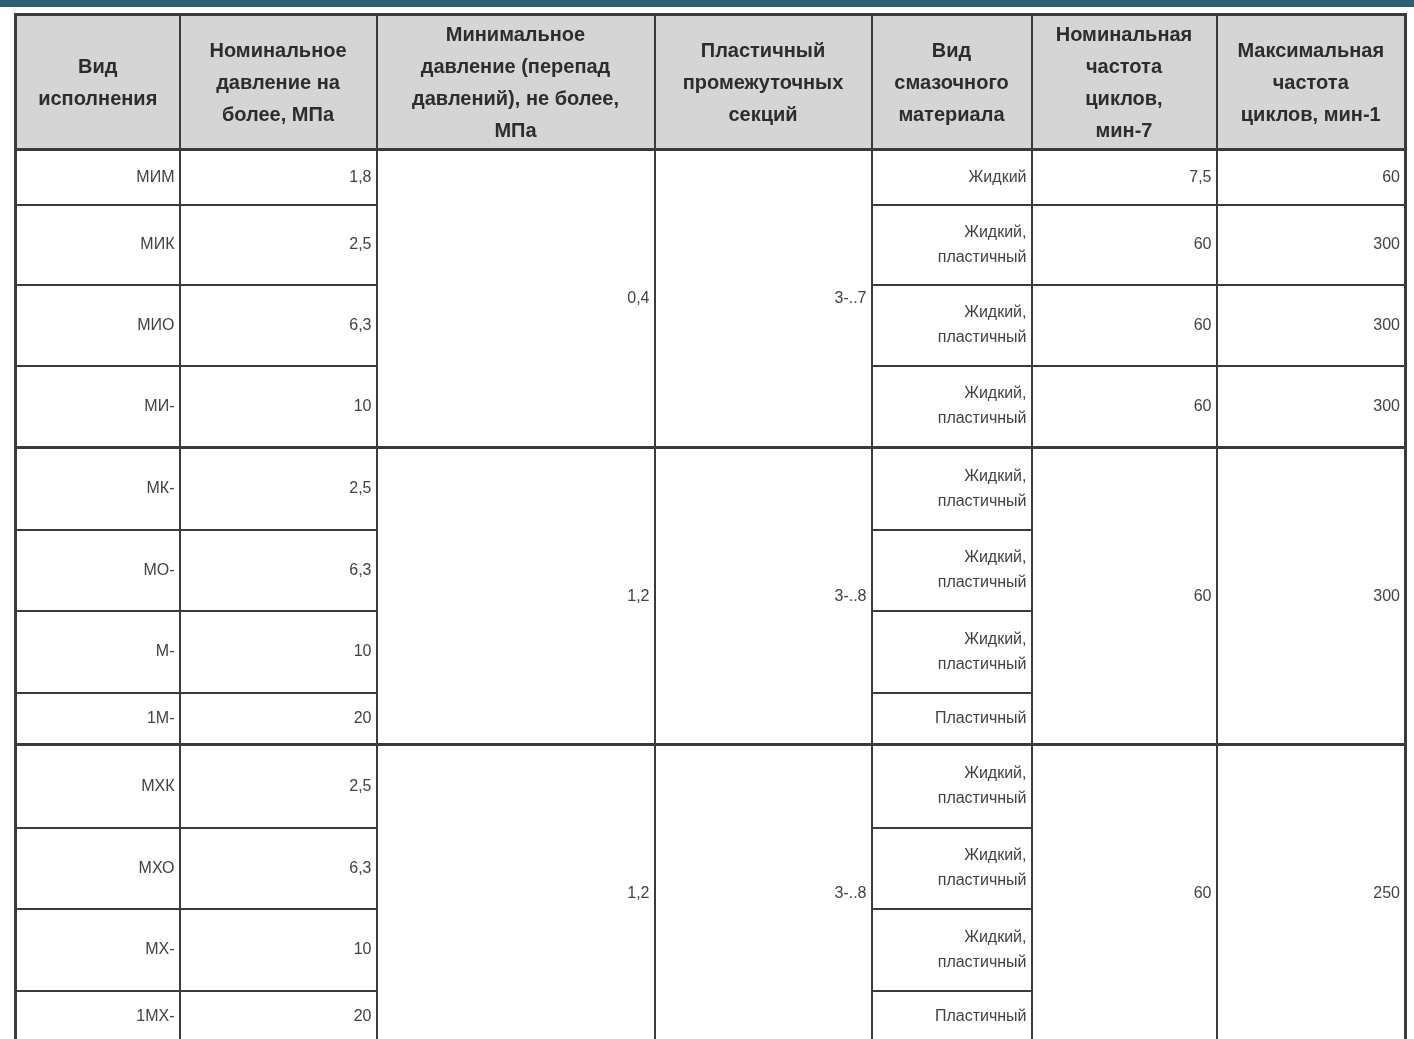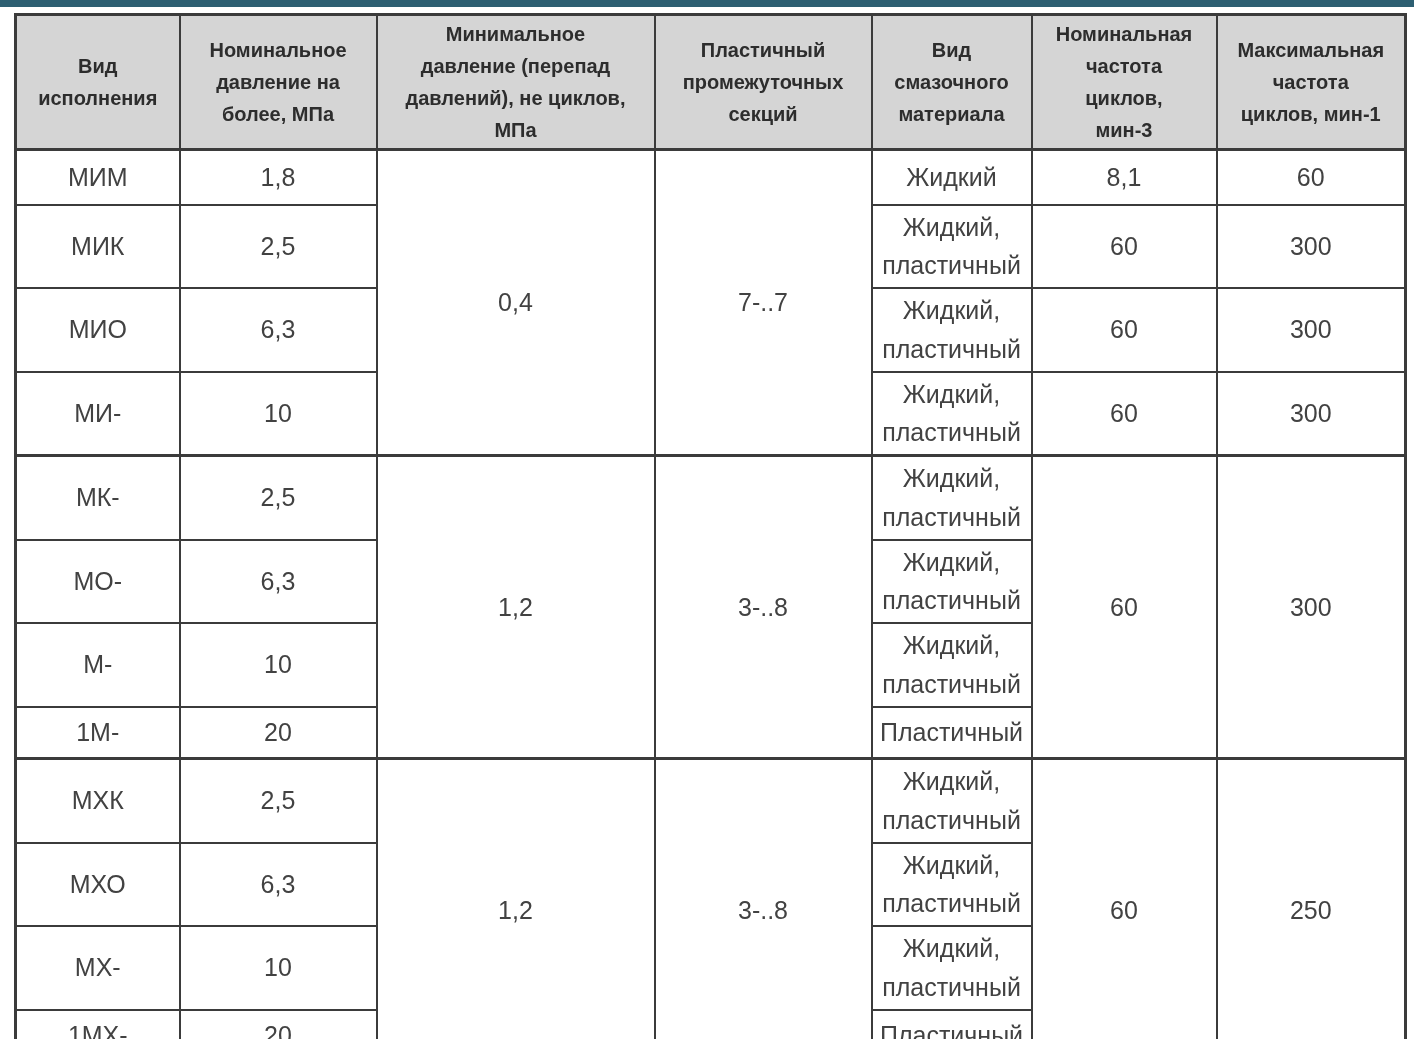--- a/index.html
+++ b/index.html
@@ -48,23 +48,24 @@
     background: var(--header-bg);
     color: var(--header-text);
     font-weight: bold;
     font-size: 20px;
     line-height: 1.6;
     height: 135px;
     border-bottom: 3px solid var(--border);
   }
   table.spec td {
     color: var(--body-text);
-    font-size: 25px;
+    font-size: 16px;
     line-height: 1.55;
     font-weight: normal;
+    text-align: right;
   }
   tr.group-start td { border-top: 3px solid var(--border); }
 </style>
 </head>
 <body>
 
 <div class="page">
   <div class="top-bar"></div>
 
   <table class="spec">
@@ -79,45 +80,45 @@
     </colgroup>
     <thead>
       <tr>
         <th>Вид
 исполнения</th>
         <th>Номинальное
 давление на
 более, МПа</th>
         <th>Минимальное
 давление (перепад
-давлений), не циклов,
+давлений), не более,
 МПа</th>
         <th>Пластичный
 промежуточных
 секций</th>
         <th>Вид
 смазочного
 материала</th>
         <th>Номинальная
 частота
 циклов,
-мин-3</th>
+мин-7</th>
         <th>Максимальная
 частота
 циклов, мин-1</th>
       </tr>
     </thead>
     <tbody>
       <tr style="height:55px">
         <td>МИМ</td>
         <td>1,8</td>
         <td rowspan="4">0,4</td>
-        <td rowspan="4">7-..7</td>
+        <td rowspan="4">3-..7</td>
         <td>Жидкий</td>
-        <td>8,1</td>
+        <td>7,5</td>
         <td>60</td>
       </tr>
       <tr style="height:80px">
         <td>МИК</td>
         <td>2,5</td>
         <td>Жидкий,
 пластичный</td>
         <td>60</td>
         <td>300</td>
       </tr>

